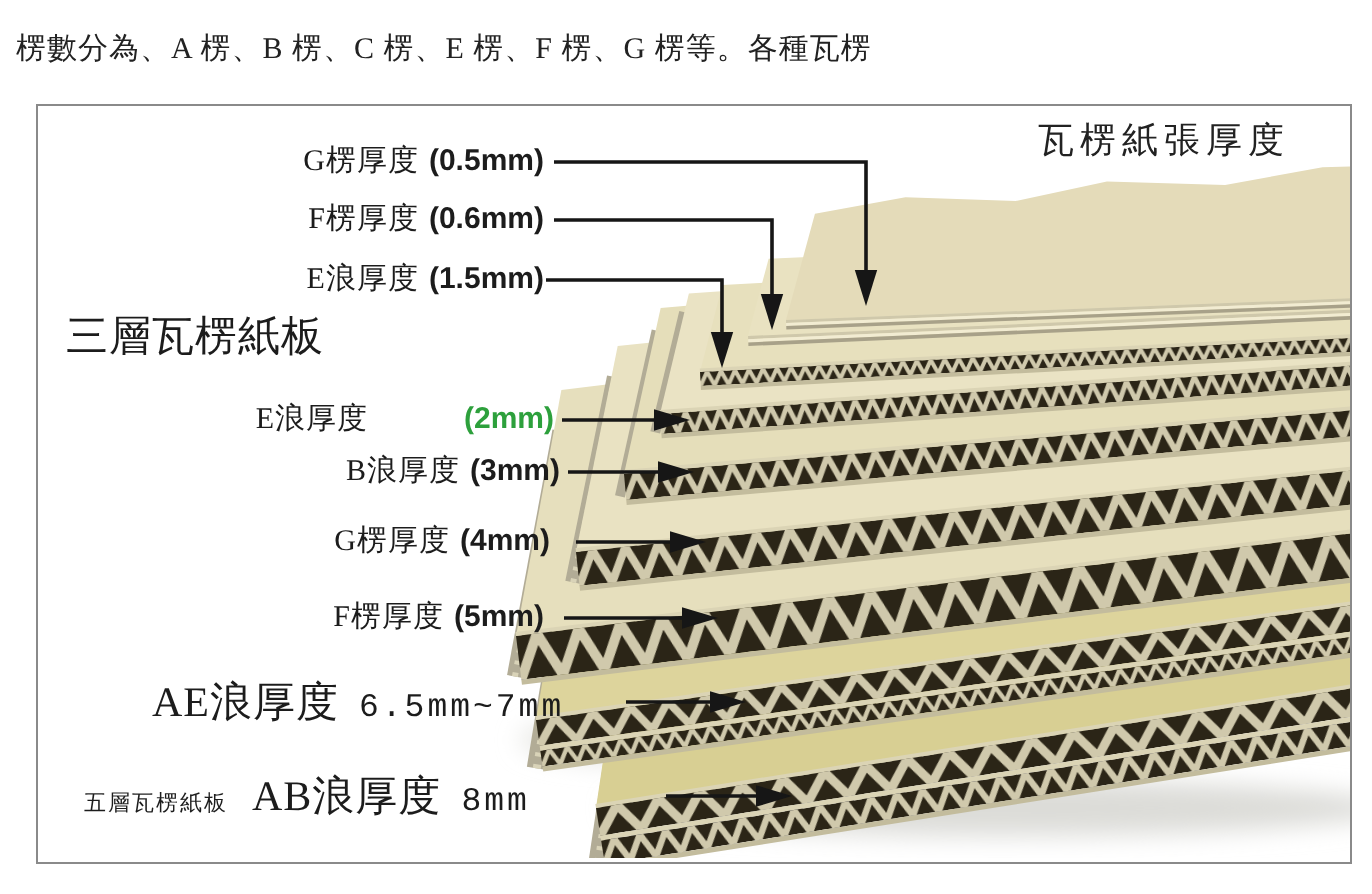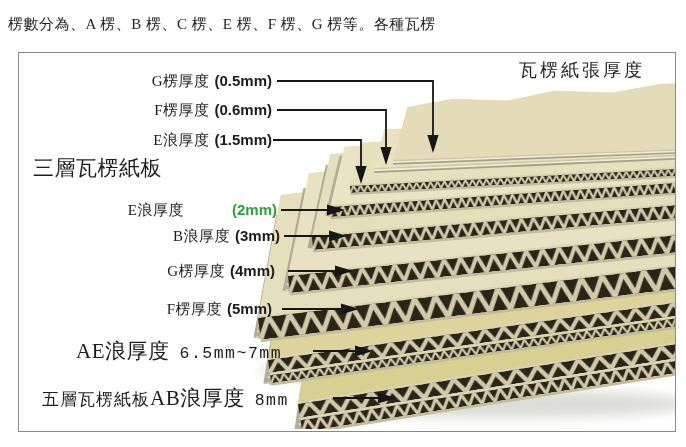--- a/index.html
+++ b/index.html
@@ -19,21 +19,21 @@
   .diagram-title{
     position:absolute;top:58px;right:41px;font-size:18px;letter-spacing:3px;
     color:#222;white-space:nowrap;
   }
   .row{position:absolute;white-space:nowrap;line-height:20px;height:20px;}
   .ra{text-align:right;}
   .cjk{font-size:15px;letter-spacing:0.5px;}
   .cjk-big{font-size:21px;letter-spacing:0.5px;}
   .val{font-family:"Liberation Sans",sans-serif;font-size:15px;font-weight:600;margin-left:5px;}
   .val-mono{font-family:"Liberation Mono",monospace;font-size:16.5px;letter-spacing:1.5px;margin-left:10px;font-weight:500;}
-  .prefix{font-size:17px;letter-spacing:1px;}
+  .prefix{font-size:11px;letter-spacing:1px;margin-right:12px;}
 </style>
 </head>
 <body>
 
 <div class="header-line">楞數分為、A 楞、B 楞、C 楞、E 楞、F 楞、G 楞等。各種瓦楞</div>
 
 <div class="frame">
 
   <svg width="656" height="376" viewBox="19 53 656 376" preserveAspectRatio="none">
     <defs>

